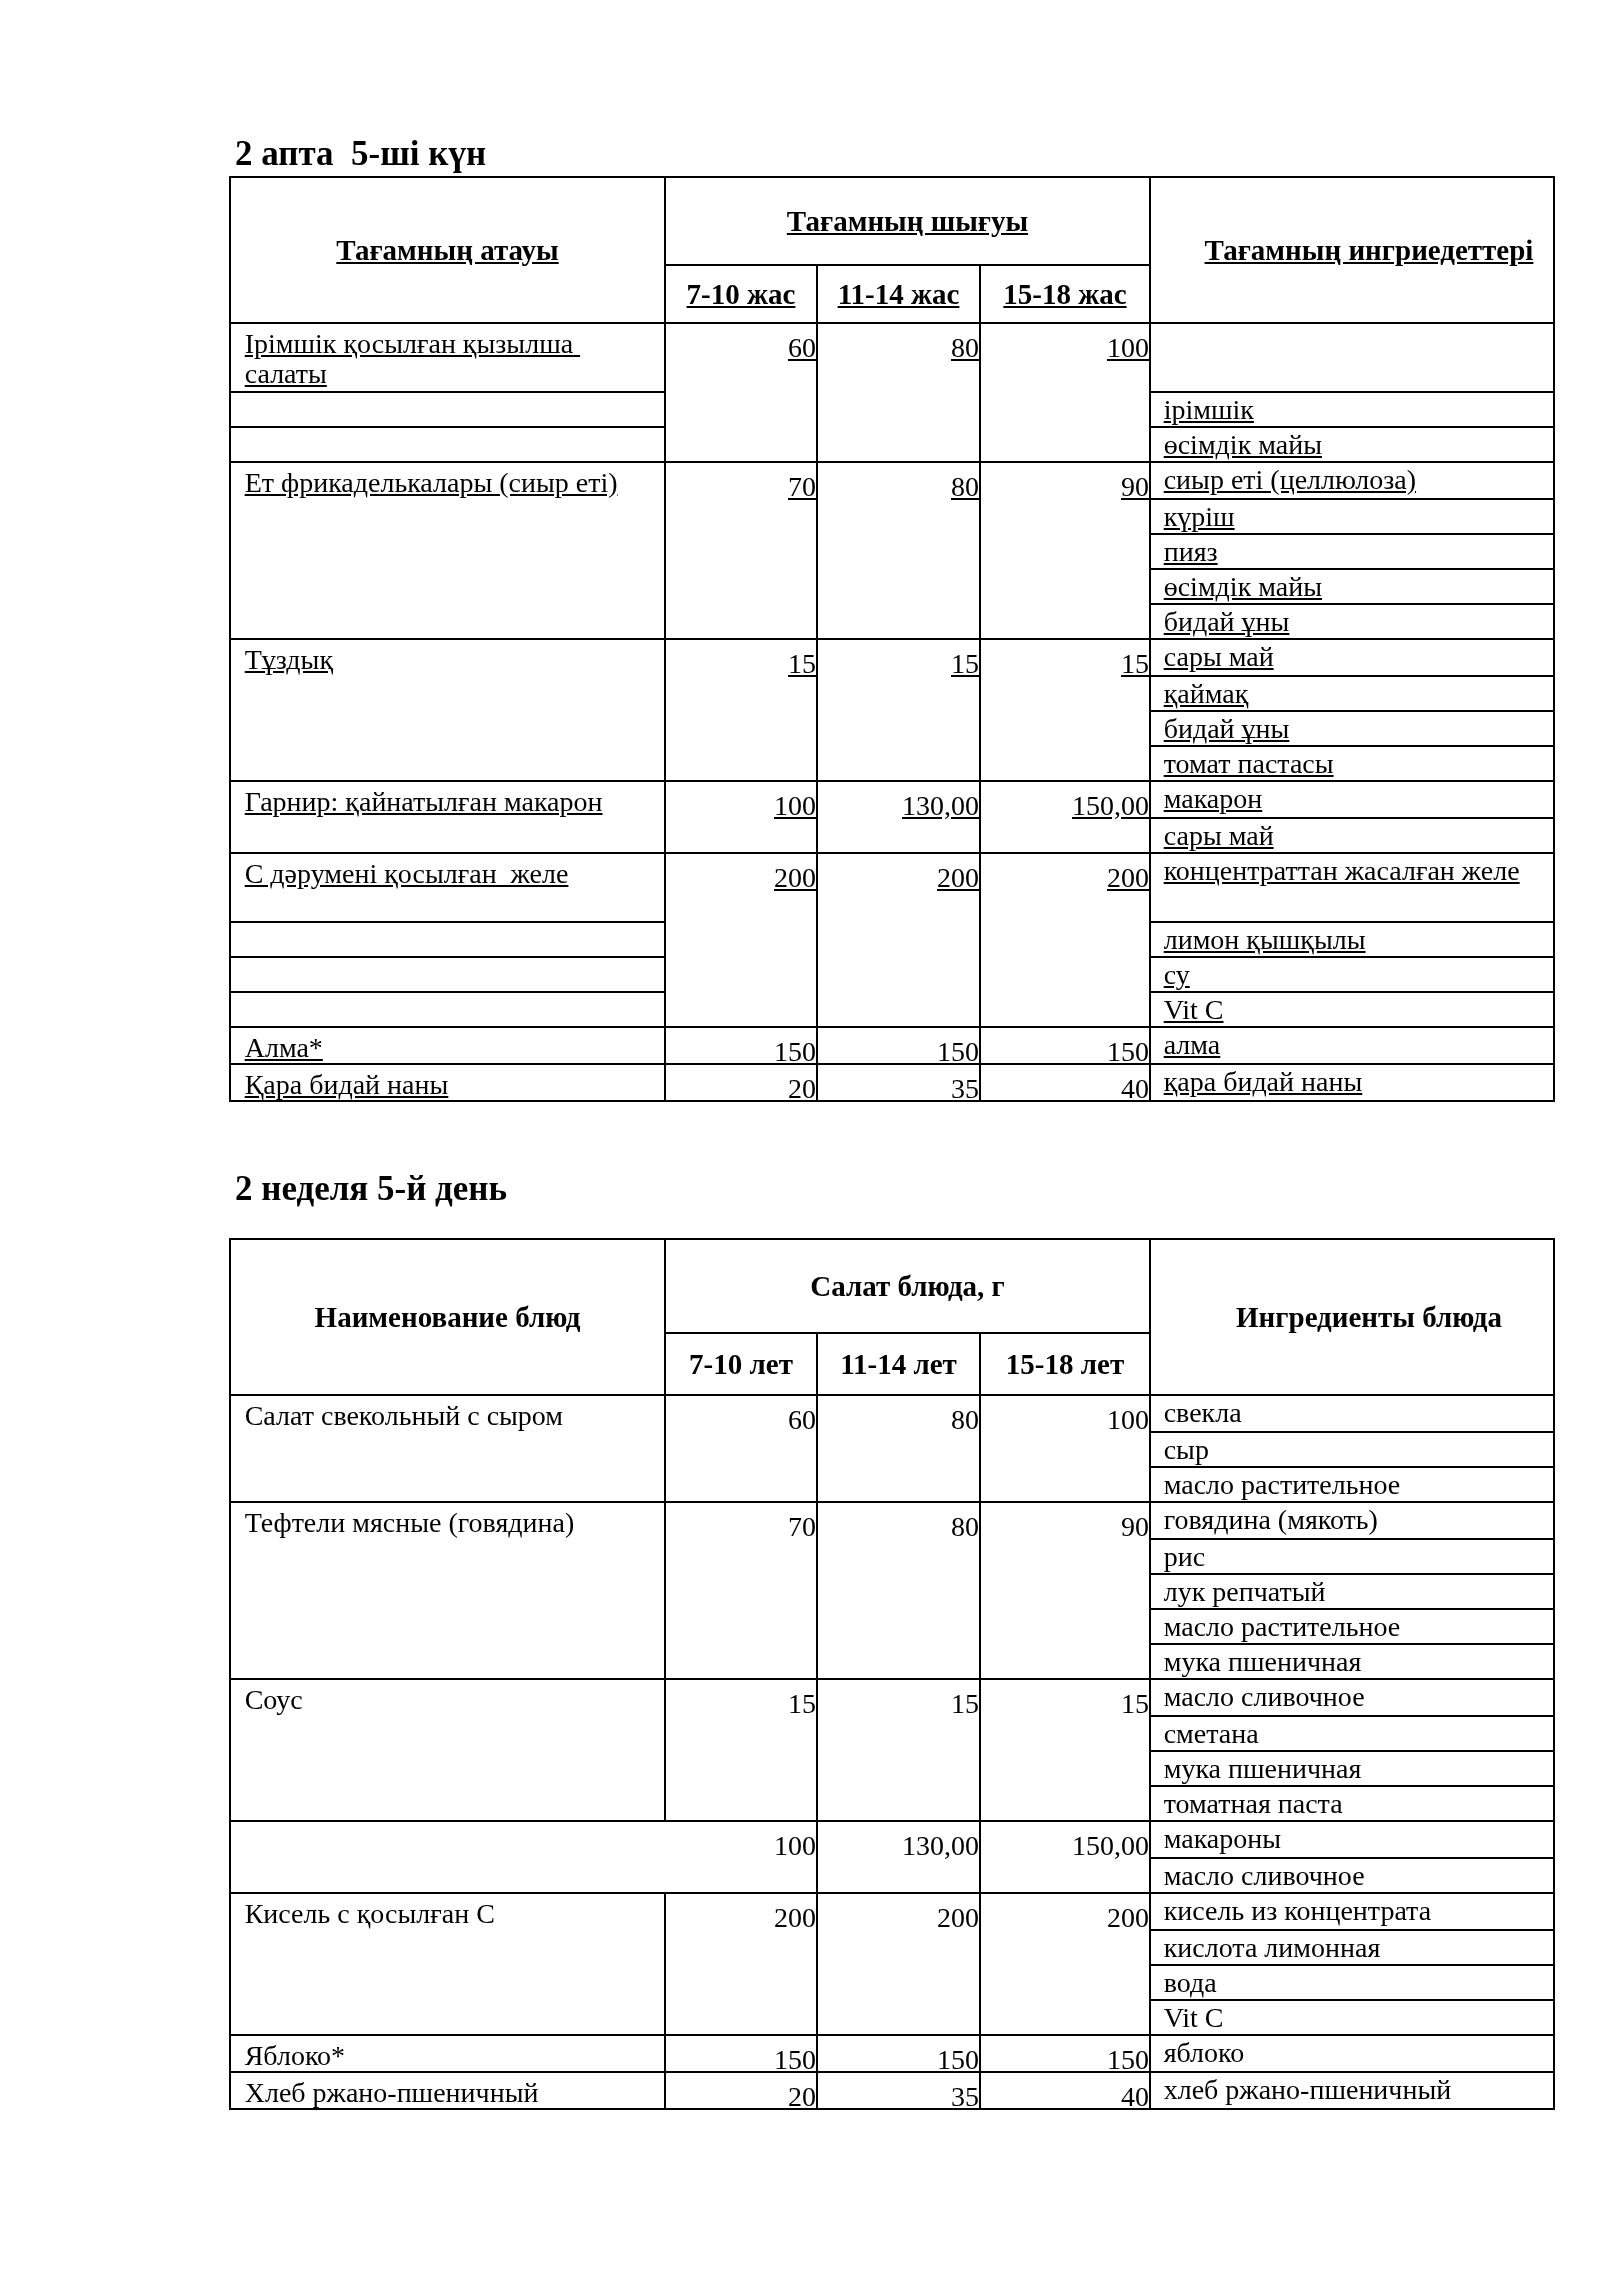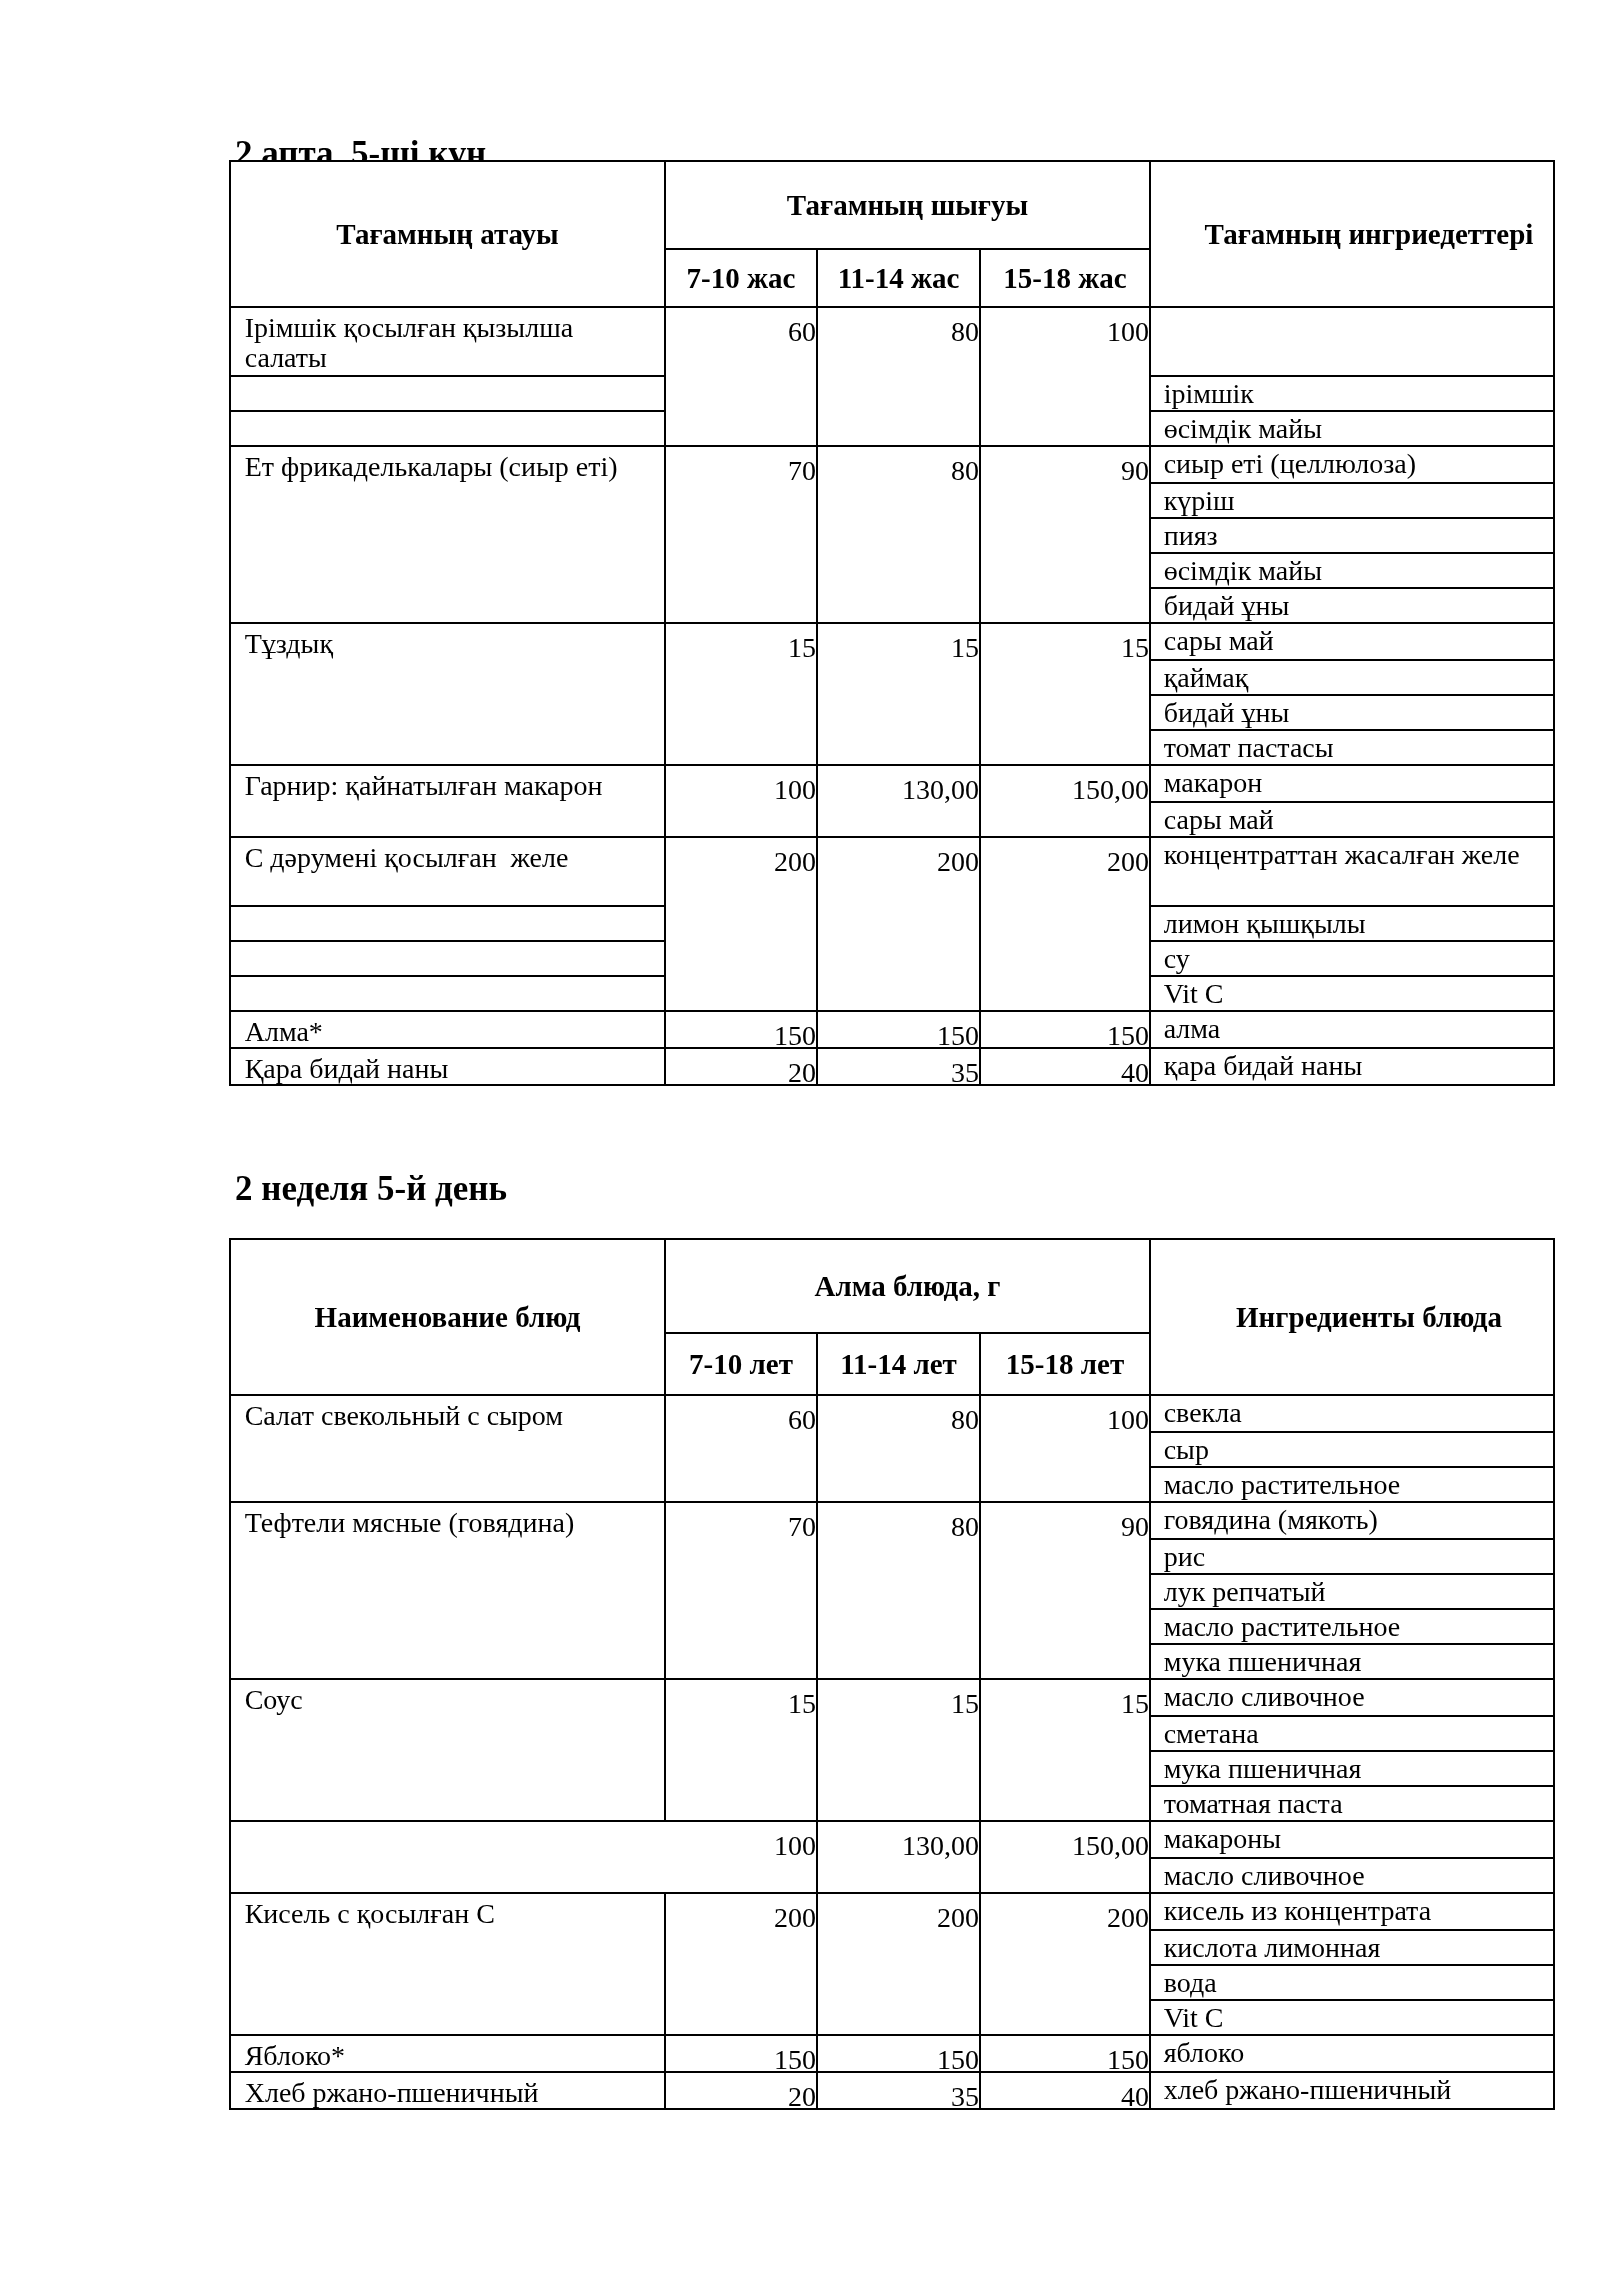--- a/index.html
+++ b/index.html
@@ -21,21 +21,21 @@
   .title1{left:235px;top:110px;margin-top:23px;}
   .title2{left:235px;top:1168px;}
 
   .tbl{
     position:absolute;
     width:1326px;
     border:2.9px solid #000;
     background:#fff;
     box-sizing:border-box;
   }
-  .t1{left:229px;top:160px;}
+  .t1{left:229px;top:176px;text-decoration:underline;}
   .t2{left:229px;top:1238px;}
 
   .thead{
     display:grid;
     grid-template-columns:435px 152px 163px 170px 1fr;
     border-bottom:2.9px solid #000;
   }
   .t1 .thead{grid-template-rows:88px 56px;}
   .t2 .thead{grid-template-rows:94px 60px;}
   .hc{
@@ -170,21 +170,21 @@
       <div class="cell c4 val r1">40</div>
       <div class="cell c5 ing r1">қара бидай наны</div>
     </div>
   </div>
 
   <div class="doc-title title2">2 неделя 5-й день</div>
 
   <div class="tbl t2">
     <div class="thead">
       <div class="hc h-name">Наименование блюд</div>
-      <div class="hc h-out">Алма блюда, г</div>
+      <div class="hc h-out">Салат блюда, г</div>
       <div class="hc h-a1">7-10 лет</div>
       <div class="hc h-a2">11-14 лет</div>
       <div class="hc h-a3">15-18 лет</div>
       <div class="hc h-ing">Ингредиенты блюда</div>
     </div>
 
     <div class="grp" style="grid-template-rows:35px 35px 35px">
       <div class="cell c1 nm full">Салат свекольный с сыром</div>
       <div class="cell c2 val full">60</div>
       <div class="cell c3 val full">80</div>

